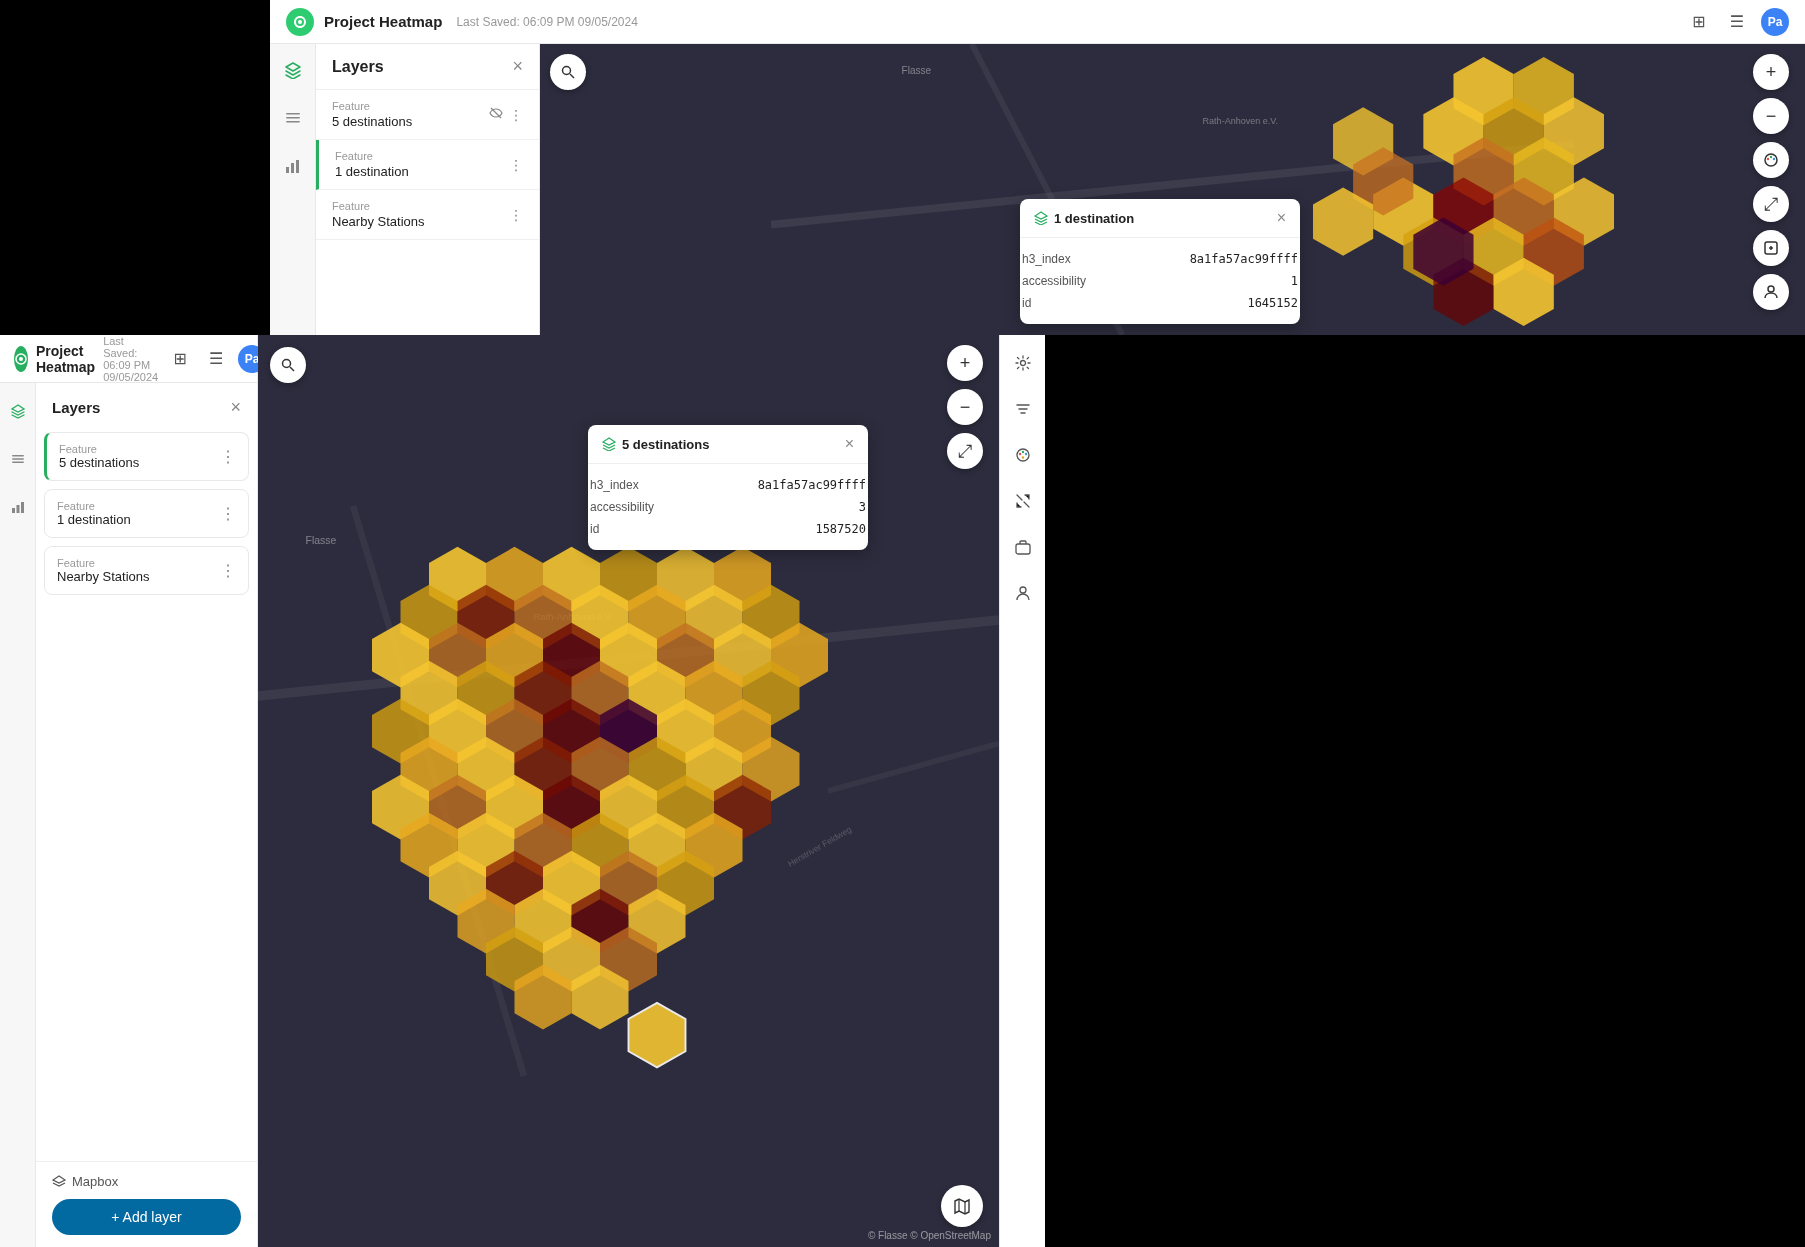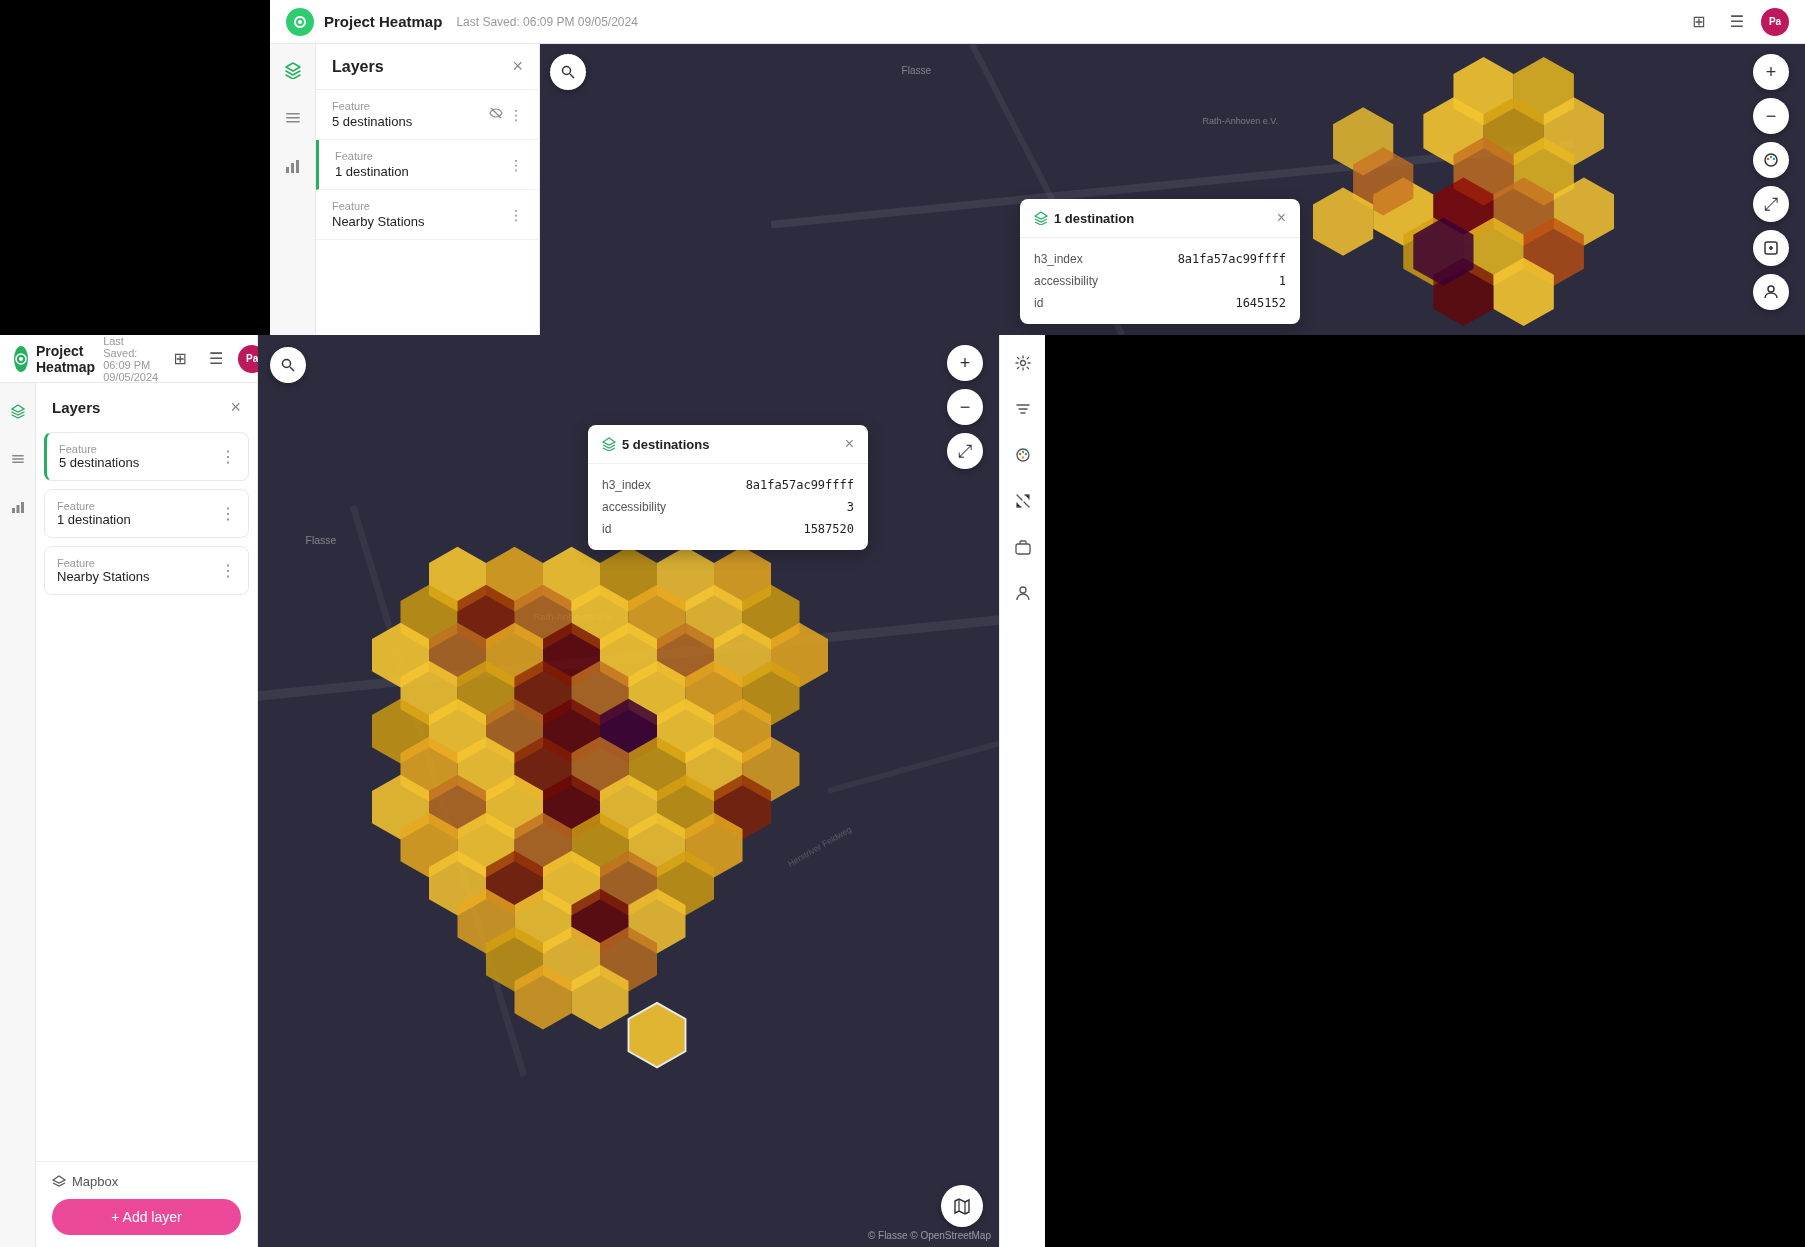--- a/index.html
+++ b/index.html
@@ -56,22 +56,22 @@
     }
     .header-icon-btn {
       width: 28px; height: 28px;
       background: none; border: none; cursor: pointer;
       display: flex; align-items: center; justify-content: center;
       color: #555; font-size: 16px;
     }
     .avatar {
       width: 28px; height: 28px;
       border-radius: 50%;
-      background: #be185d;
-      color: white; font-size: 10px; font-weight: bold;
+      background: #3b82f6;
+      color: white; font-size: 12px; font-weight: bold;
       display: flex; align-items: center; justify-content: center;
     }
 
     
     .top-main {
       flex: 1;
       display: flex;
       position: relative;
       overflow: hidden;
     }
@@ -195,21 +195,21 @@
       padding: 10px 14px;
       border-bottom: 1px solid #eee;
     }
     .popup-title {
       font-size: 13px; font-weight: 600; color: #222;
       display: flex; align-items: center; gap: 6px;
     }
     .popup-close {
       background: none; border: none; cursor: pointer; color: #888; font-size: 16px;
     }
-    .popup-body { padding: 10px 14px; }
+    .popup-body { padding: 10px 2px; }
     .popup-row {
       display: flex; justify-content: space-between; align-items: center;
       padding: 4px 0;
     }
     .popup-key { font-size: 12px; color: #555; }
     .popup-val { font-size: 12px; color: #222; font-family: monospace; }
 
     
     .bottom-panel {
       position: absolute;
@@ -291,21 +291,21 @@
       padding: 12px 16px;
       border-top: 1px solid #eee;
     }
     .source-label {
       font-size: 13px; color: #555; margin-bottom: 10px;
       display: flex; align-items: center; gap: 6px;
     }
     .add-layer-btn {
       width: 100%;
       padding: 10px;
-      background: #ec4899;
+      background: #0369a1;
       color: white;
       border: none;
       border-radius: 20px;
       font-size: 14px;
       cursor: pointer;
       display: flex; align-items: center; justify-content: center;
       gap: 6px;
     }
 
     

